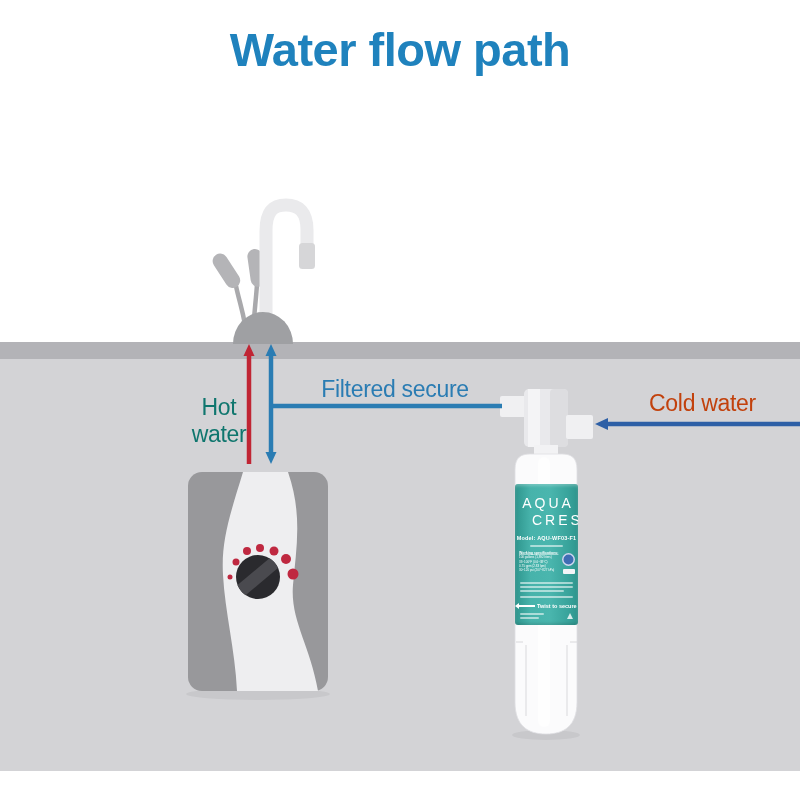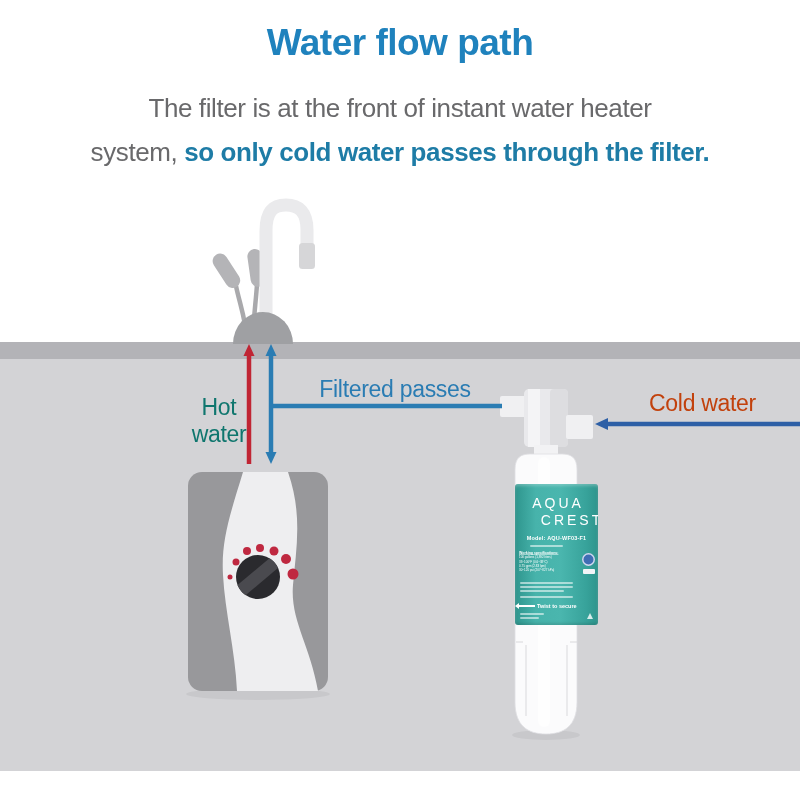--- a/index.html
+++ b/index.html
@@ -3,42 +3,42 @@
 <meta charset="utf-8">
 <style>
   html,body{margin:0;padding:0;background:#fff;}
   .canvas{
     position:relative;width:800px;height:800px;overflow:hidden;background:#ffffff;
     font-family:"Liberation Sans", sans-serif;
   }
   
   .title{
     position:absolute;top:22px;left:0;width:800px;text-align:center;
-    font-size:37px;font-weight:700;color:#1f82bd;letter-spacing:-0.5px;margin:0;
+    font-size:47px;font-weight:700;color:#1f82bd;letter-spacing:-0.5px;margin:0;
   }
   .subtitle{
     position:absolute;top:86px;left:40px;width:720px;text-align:center;margin:0;
     font-size:26px;line-height:1.7;color:#69696b;letter-spacing:-0.4px;
   }
   .subtitle strong{color:#1e7ca6;font-weight:700;}
   
   .counter-band{position:absolute;top:342px;left:0;width:800px;height:17px;background:#b3b3b7;}
   .under-sink{position:absolute;top:359px;left:0;width:800px;height:412px;background:#d3d3d6;}
   svg.scene{position:absolute;top:0;left:0;}
   
   .flow-label{position:absolute;text-align:center;font-weight:400;letter-spacing:-0.3px;}
   .hot-label{top:394px;left:182px;width:74px;font-size:23px;line-height:1.18;color:#0f766e;}
   .filtered-label{top:376px;left:310px;width:170px;font-size:23px;color:#2a7cb3;}
   .cold-label{top:390px;left:640px;width:125px;font-size:23px;color:#c2410c;}
   
   .filter-label{
     position:absolute;top:484px;left:515px;width:63px;height:141px;border-radius:3px;
     background:linear-gradient(90deg,#2e958d 0%,#47b3ab 25%,#4ab6ae 55%,#38a39b 85%,#2e958d 100%);
     box-shadow:inset 0 2px 3px rgba(255,255,255,.25), inset 0 -2px 3px rgba(0,0,0,.12);
-    color:#fff;overflow:hidden;padding-left:20px;
+    color:#fff;overflow:hidden;
   }
   .brand{position:absolute;left:0;width:100%;text-align:center;font-size:14px;letter-spacing:3px;text-indent:3px;font-weight:400;}
   .brand.top{top:11px;}
   .brand.bottom{top:28px;margin-left:14px;}
   .model-line{position:absolute;top:51px;left:0;width:100%;text-align:center;font-size:5.5px;font-weight:700;letter-spacing:.2px;}
   .model-sub{position:absolute;top:61px;left:15px;width:33px;height:2px;background:rgba(255,255,255,.55);border-radius:1px;}
   .micro-wrap{position:absolute;top:67px;left:4px;width:55px;height:30px;}
   .micro{transform:scale(.5);transform-origin:0 0;width:200%;}
   .micro .spec-title{font-size:7px;font-weight:700;text-decoration:underline;margin-bottom:1px;}
   .micro .spec-row{font-size:6px;line-height:1.45;white-space:nowrap;}
@@ -54,21 +54,20 @@
   .recycle{position:absolute;right:5px;top:129px;width:0;height:0;
     border-left:3.5px solid transparent;border-right:3.5px solid transparent;border-bottom:6px solid rgba(255,255,255,.8);}
 </style>
 </head>
 <body>
 
 <div class="canvas">
 
   <h1 class="title">Water flow path</h1>
 
-  <p class="subtitle"><span>The filter is at the front of instant water heater</span><br><span>system, </span><strong>so only cold water passes through the filter.</strong></p>
 
   <div class="counter-band"></div>
   <div class="under-sink"></div>
 
   <svg class="scene" width="800" height="800" viewBox="0 0 800 800">
 
     <defs>
       <clipPath id="dialClip">
           <circle cx="258" cy="577" r="22"></circle>
         </clipPath>
@@ -128,21 +127,21 @@
       <polygon points="271,464 265.5,452 276.5,452" fill="#2a7cb3"></polygon>
       <line x1="271" y1="406" x2="502" y2="406" stroke="#2a7cb3" stroke-width="4.5"></line>
     </g>
     <g>
       <line x1="607" y1="424" x2="800" y2="424" stroke="#2d5fa6" stroke-width="4.5"></line>
       <polygon points="595,424 608,418 608,430" fill="#2d5fa6"></polygon>
     </g>
   </svg>
 
   <div class="flow-label hot-label">Hot water</div>
-  <div class="flow-label filtered-label">Filtered passes</div>
+  <div class="flow-label filtered-label">Filtered secure</div>
   <div class="flow-label cold-label">Cold water</div>
 
   <div class="filter-label">
     <div class="brand top">AQUA</div>
     <div class="brand bottom">CREST</div>
     <div class="model-line">Model: AQU-WF03-F1</div>
     <div class="model-sub"></div>
 
     <div class="micro-wrap">
       <div class="micro">

